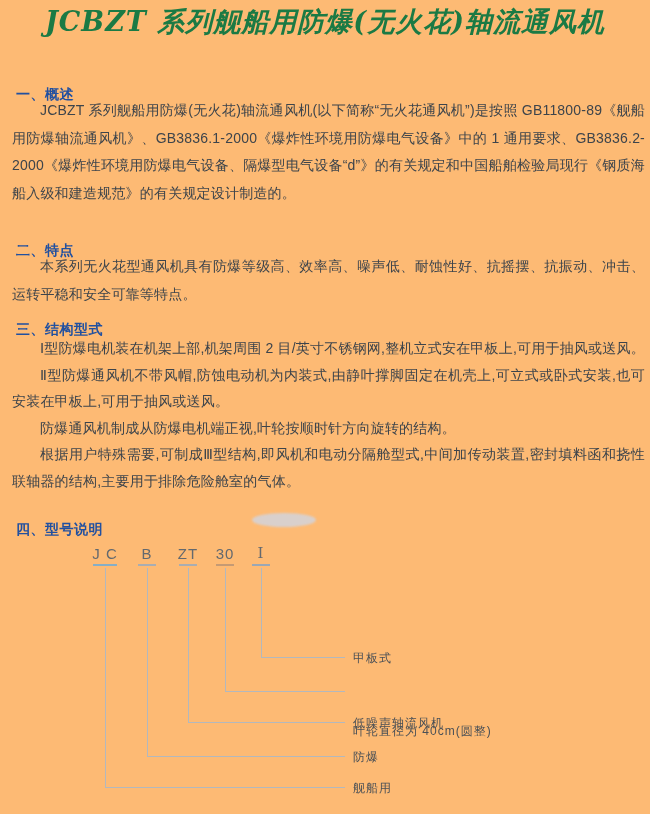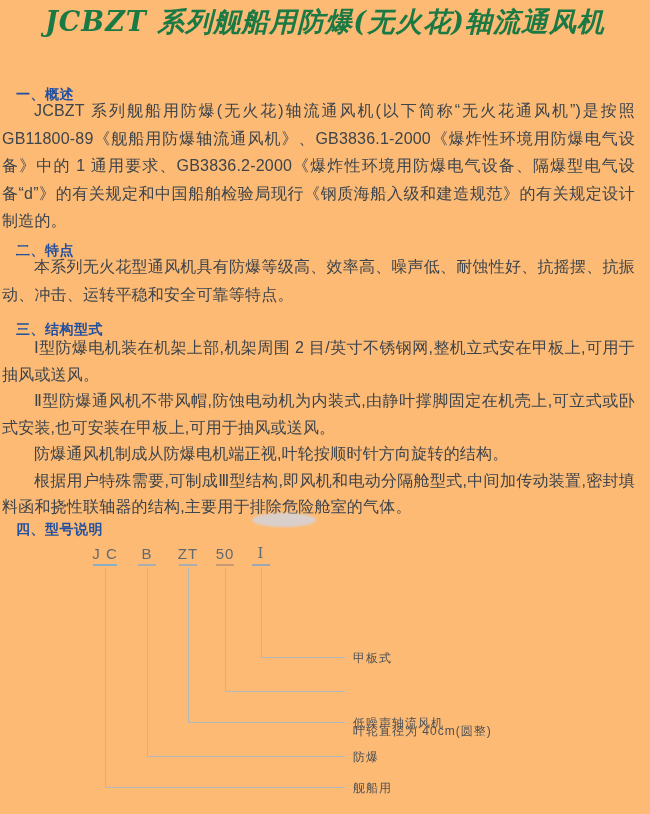--- a/index.html
+++ b/index.html
@@ -25,22 +25,22 @@
   .sec-heading {
     position: absolute; left: 9px; margin: 7px;
     font-size: 14px; font-weight: bold; line-height: 20px;
     color: #2150a0; letter-spacing: 0.5px;
   }
   .h-overview  { top: 77px; }
   .h-features  { top: 233px; }
   .h-structure { top: 312px; }
   .h-model     { top: 512px; }
   .sec-body {
-    position: absolute; left: 2px; width: 633px;
-    font-size: 16px; text-align: justify;
+    position: absolute; left: 12px; width: 633px;
+    font-size: 14px; text-align: justify;
     letter-spacing: 0.2px;
   }
   .b-overview  { top: 97px;  line-height: 27.5px; }
   .b-features  { top: 253px; line-height: 27.5px; }
   .b-structure { top: 335px; line-height: 26.5px; }
   .sec-body p { margin: 0; text-indent: 2em; }
   .smudge {
     position: absolute; left: 252px; top: 513px;
     width: 64px; height: 14px;
     background: #d3d4dc; border-radius: 50%;
@@ -112,21 +112,21 @@
     <p>根据用户特殊需要,可制成Ⅲ型结构,即风机和电动分隔舱型式,中间加传动装置,密封填料函和挠性联轴器的结构,主要用于排除危险舱室的气体。</p>
   </div>
 
   <h2 class="sec-heading h-model">四、型号说明</h2>
   <div class="smudge"></div>
 
   <div class="diagram">
     <div class="code code-1">J C</div>
     <div class="code code-2">B</div>
     <div class="code code-3">ZT</div>
-    <div class="code code-4">50</div>
+    <div class="code code-4">30</div>
     <div class="code code-5">Ⅰ</div>
 
     <div class="underline u-1"></div>
     <div class="underline u-2"></div>
     <div class="underline u-3"></div>
     <div class="underline u-4"></div>
     <div class="underline u-5"></div>
 
     <div class="vline v-1"></div>
     <div class="vline v-2"></div>

